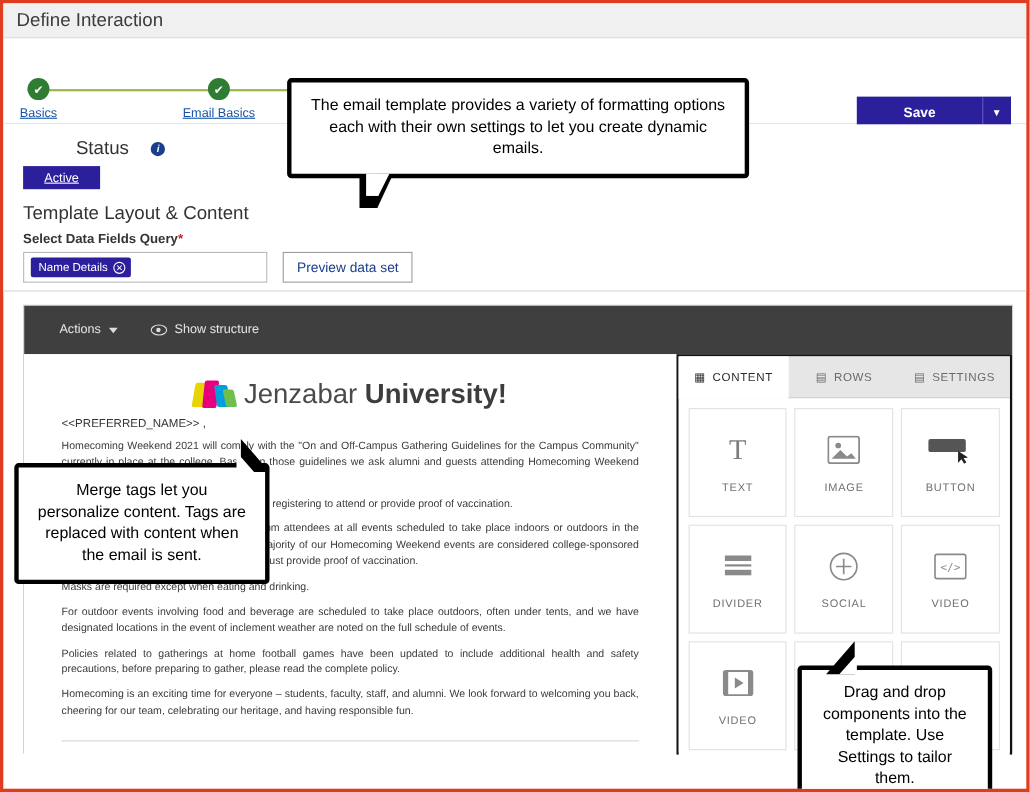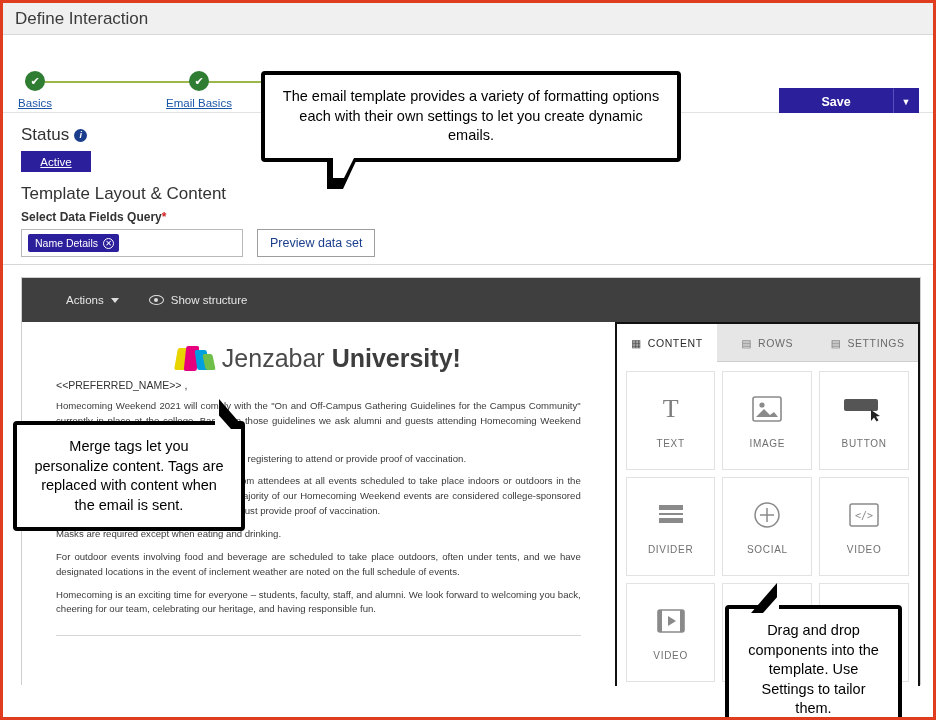--- a/index.html
+++ b/index.html
@@ -90,21 +90,21 @@
 
   
   .body-panel {
     position: relative;
     padding: 12px 18px 6px 18px;
     background: #ffffff;
     border-bottom: 1px solid #d6d6d6;
     height: 152px;
   }
   .status-label {
-    font-size: 17px; color: #333; display: flex; align-items: center; gap: 5px;
+    font-size: 17px; color: #333; display: flex; align-items: center; gap: 20px; margin-left: 48px;
   }
   .info-i {
     width: 13px; height: 13px; border-radius: 50%;
     background: #1a3e8c; color: #fff; font-size: 9px; font-weight: bold;
     display: inline-flex; align-items: center; justify-content: center;
     font-style: italic;
   }
   .status-badge {
     margin-top: 6px;
     width: 70px; height: 21px; background: #2c1f9c; color: #fff;
@@ -137,21 +137,21 @@
     display: flex; align-items: center; cursor: pointer;
   }
 
   
   .editor {
     position: absolute; left: 18px; top: 274px; width: 900px; height: 408px;
     background: #fff; border: 1px solid #cfcfcf;
   }
   .editor-toolbar {
     height: 44px; background: #3f3f3f; color: #e6e6e6;
-    display: flex; align-items: center; padding-left: 44px; gap: 30px;
+    display: flex; align-items: center; padding-left: 32px; gap: 30px;
     font-size: 11.5px;
   }
   .tb-item { display: flex; align-items: center; gap: 7px; cursor: pointer; }
   .caret-dn {
     width: 0; height: 0; border-left: 4px solid transparent;
     border-right: 4px solid transparent; border-top: 5px solid #ddd;
   }
   .eye {
     width: 15px; height: 10px; border: 1.4px solid #ddd; border-radius: 50% 50%;
     position: relative;
@@ -348,20 +348,21 @@
 
         <div class="merge-tag">&lt;&lt;PREFERRED_NAME&gt;&gt; ,</div>
 
         <p class="para">
           <span>Homecoming Weekend 2021 will comply with the "On and Off-Campus Gathering Guidelines for the Campus Community" currently in place at the college. Based on those guidelines we ask alumni and guests attending Homecoming Weekend 2021 to adhere to the following:</span>
         </p>
         <p class="para">Masks are required for all alumni and guests registering to attend or provide proof of vaccination.</p>
         <p class="para">We will be requiring proof of vaccination from attendees at all events scheduled to take place indoors or outdoors in the event of inclement weather. Because the majority of our Homecoming Weekend events are considered college-sponsored gatherings, all guests registering to attend must provide proof of vaccination.</p>
         <p class="para">Masks are required except when eating and drinking.</p>
         <p class="para">For outdoor events involving food and beverage are scheduled to take place outdoors, often under tents, and we have designated locations in the event of inclement weather are noted on the full schedule of events.</p>
+        <p class="para">Policies related to gatherings at home football games have been updated to include additional health and safety precautions, before preparing to gather, please read the complete policy.</p>
         <p class="para">Homecoming is an exciting time for everyone – students, faculty, staff, and alumni. We look forward to welcoming you back, cheering for our team, celebrating our heritage, and having responsible fun.</p>
 
         <div class="divider-line"></div>
 
       </div>
 
       <div class="side-panel">
         <div class="sp-tabs">
           <div class="sp-tab active">
             <span>▦</span>

